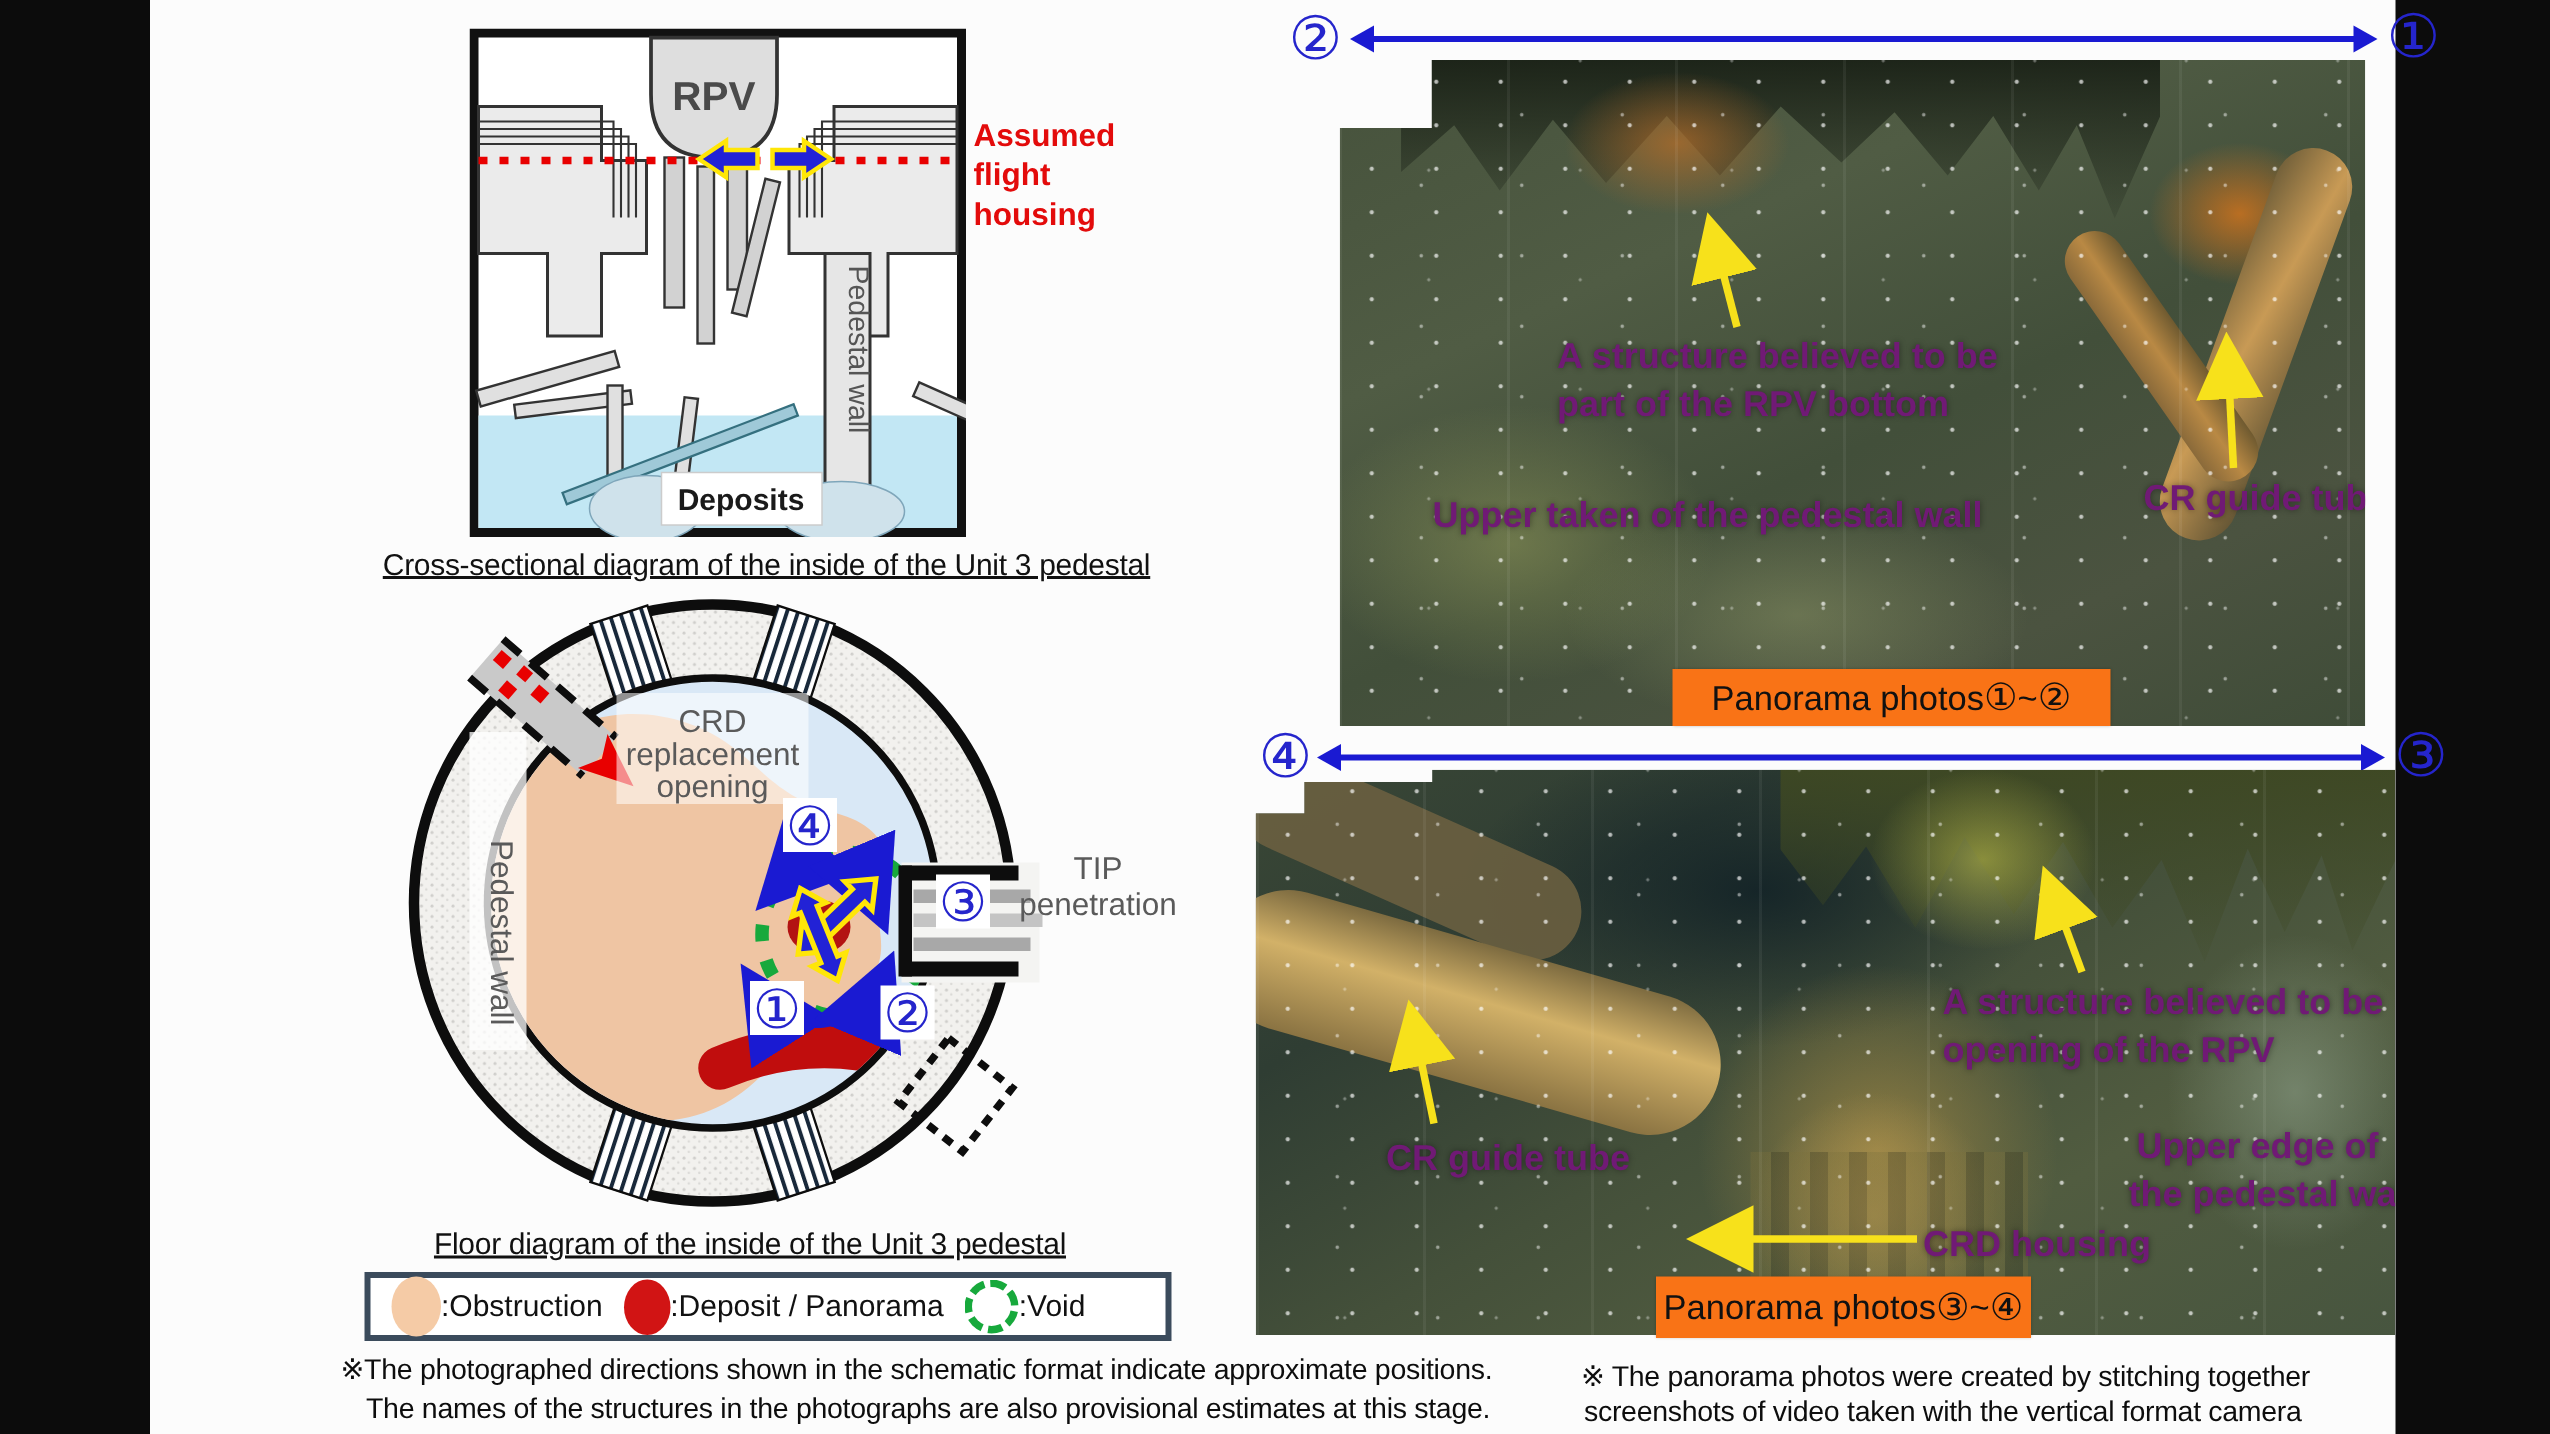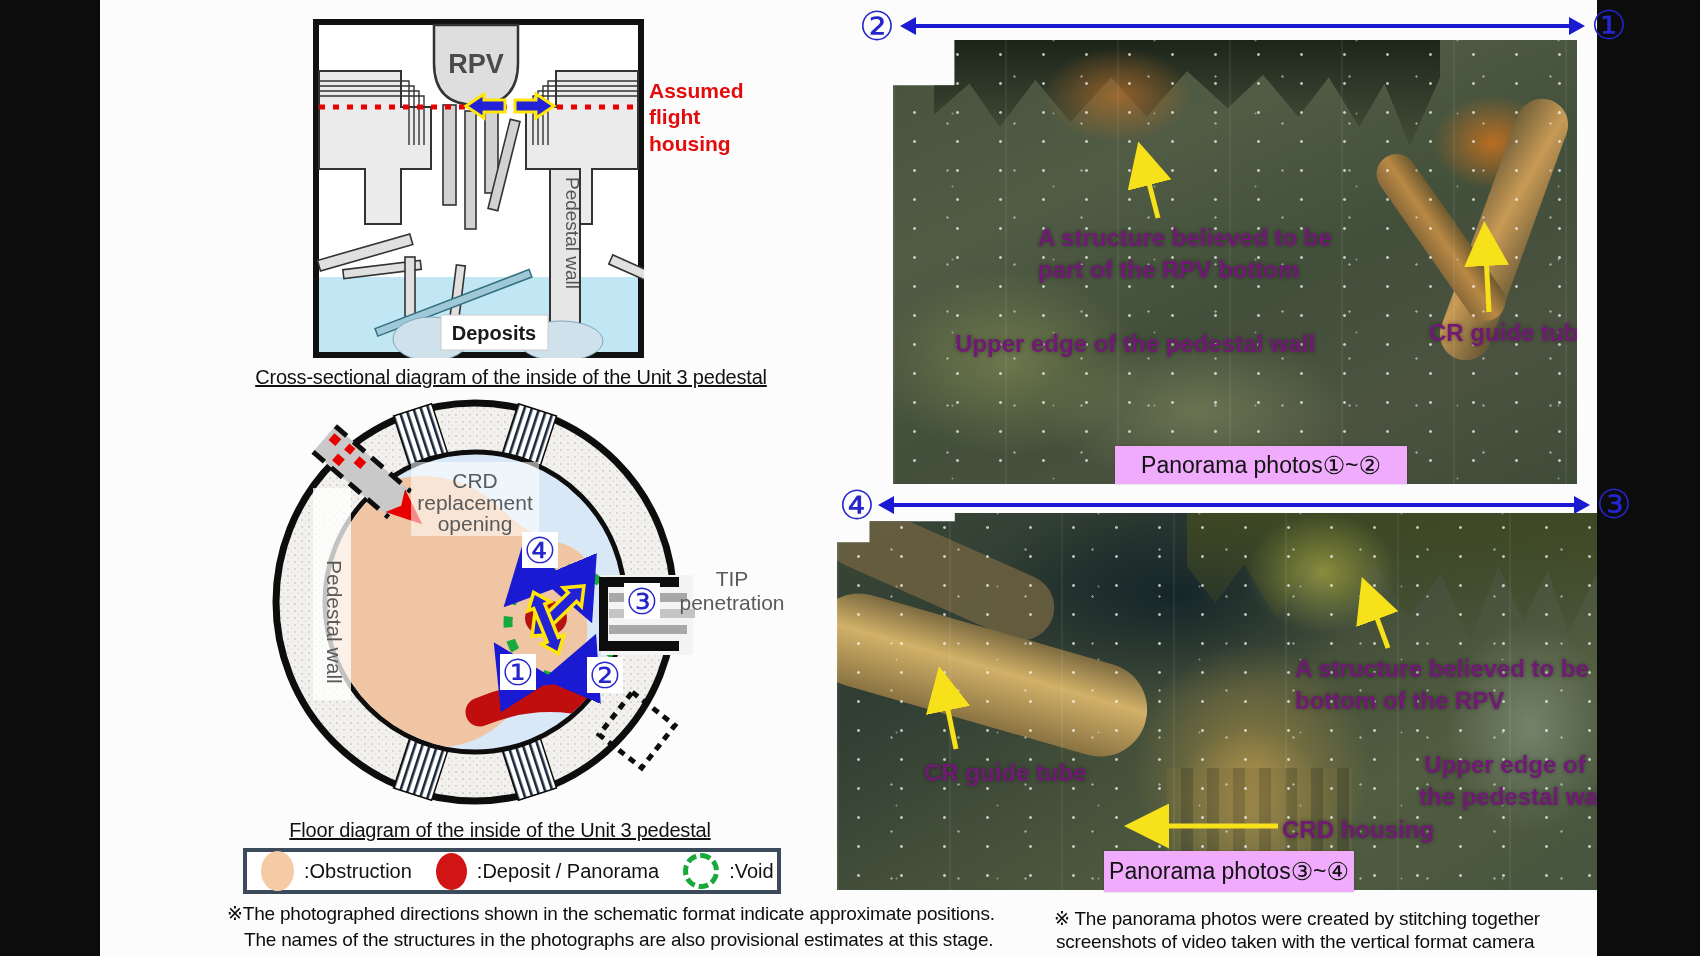--- a/index.html
+++ b/index.html
@@ -33,27 +33,27 @@
      radial-gradient(circle, rgba(255,255,255,.6) 0 .9px, transparent 1.5px),
      radial-gradient(circle, rgba(255,255,255,.45) 0 .8px, transparent 1.3px);
      background-size:43px 29px,67px 47px,101px 73px;background-position:0 0,21px 13px,9px 37px;}
   .seams{position:absolute;inset:0;background:repeating-linear-gradient(90deg,
      rgba(255,255,255,.06) 0 2px, transparent 2px 112px);}
   .blob{position:absolute;border-radius:50%;}
   .tube{position:absolute;}
   .ann{position:absolute;inset:0;pointer-events:none;}
   .ylabel{position:absolute;color:#701a75;font-weight:bold;font-size:24px;line-height:1.35;
      text-shadow:0 0 4px rgba(0,0,0,.4);white-space:nowrap;}
-  .photo-caption{position:absolute;background:#f0abfc;color:#111;font-size:23px;
+  .photo-caption{position:absolute;background:#f97316;color:#111;font-size:23px;
      display:flex;align-items:center;justify-content:center;box-shadow:0 0 2px rgba(0,0,0,.25);}
   .photo-caption .m{color:#111;font-size:25px;}
 
   
   .legend{position:absolute;left:143px;top:848px;width:516px;height:38px;background:#fff;
-     border:4px solid #3b4b5c;display:flex;align-items:center;gap:10px;padding-left:14px;
+     border:4px solid #3b4b5c;display:flex;align-items:center;gap:0;padding-left:14px;
      font-size:20px;color:#111;}
   .sw{display:inline-block;}
   .sw-obstruction{width:33px;height:40px;border-radius:50%;background:#f5cba6;}
   .sw-deposit{width:31px;height:37px;border-radius:50%;background:#d11414;}
   .sw-void{width:26px;height:26px;border-radius:50%;border:5px dashed #17a93c;background:transparent;}
   .glabel{fill:#5a5a5a;font-size:21px;font-family:"Liberation Sans","DejaVu Sans",sans-serif;}
 </style>
 </head>
 <body>
 
@@ -263,21 +263,21 @@
           <path d="M0,0 L9,4.5 L0,9 Z" fill="#f7e11b"></path>
             </marker>
           </defs>
         <line x1="265" y1="178" x2="249" y2="116" stroke="#f7e11b" stroke-width="5" marker-end="url(#yh)"></line>
         <line x1="596" y1="272" x2="592" y2="196" stroke="#f7e11b" stroke-width="5" marker-end="url(#yh)"></line>
       </svg>
       <div class="ylabel" style="left:145px;top:182px;width:255px;text-align:center;">
         <span style="display:block;">A structure believed to be</span>
         <span style="display:block;">part of the RPV bottom</span>
       </div>
-      <div class="ylabel" style="left:62px;top:288px;">Upper edge of the pedestal wall</div>
+      <div class="ylabel" style="left:62px;top:288px;">Upper taken of the pedestal wall</div>
       <div class="ylabel" style="left:536px;top:277px;">CR guide tube</div>
     </div>
 
     <div class="photo-caption" style="left:1015px;top:446px;width:292px;height:38px;">
       <span>Panorama photos </span>
       <span class="m">①</span>
       <span>~</span>
       <span class="m">②</span>
     </div>
 
@@ -315,21 +315,21 @@
             <marker id="yh2" markerWidth="9" markerHeight="9" refX="6" refY="4.5" orient="auto">
           <path d="M0,0 L9,4.5 L0,9 Z" fill="#f7e11b"></path>
             </marker>
           </defs>
         <line x1="551" y1="135" x2="530" y2="78" stroke="#f7e11b" stroke-width="5" marker-end="url(#yh2)"></line>
         <line x1="119" y1="236" x2="105" y2="168" stroke="#f7e11b" stroke-width="5" marker-end="url(#yh2)"></line>
         <line x1="441" y1="313" x2="302" y2="313" stroke="#f7e11b" stroke-width="5" marker-end="url(#yh2)"></line>
       </svg>
       <div class="ylabel" style="left:458px;top:140px;">
         <span style="display:block;">A structure believed to be</span>
-        <span style="display:block;">bottom of the RPV</span>
+        <span style="display:block;">opening of the RPV</span>
       </div>
       <div class="ylabel" style="left:87px;top:244px;">CR guide tube</div>
       <div class="ylabel" style="left:582px;top:236px;width:172px;text-align:center;">
         <span style="display:block;">Upper edge of</span>
         <span style="display:block;">the pedestal wall</span>
       </div>
       <div class="ylabel" style="left:445px;top:301px;">CRD housing</div>
     </div>
 
     <div class="photo-caption" style="left:1004px;top:851px;width:250px;height:41px;">

